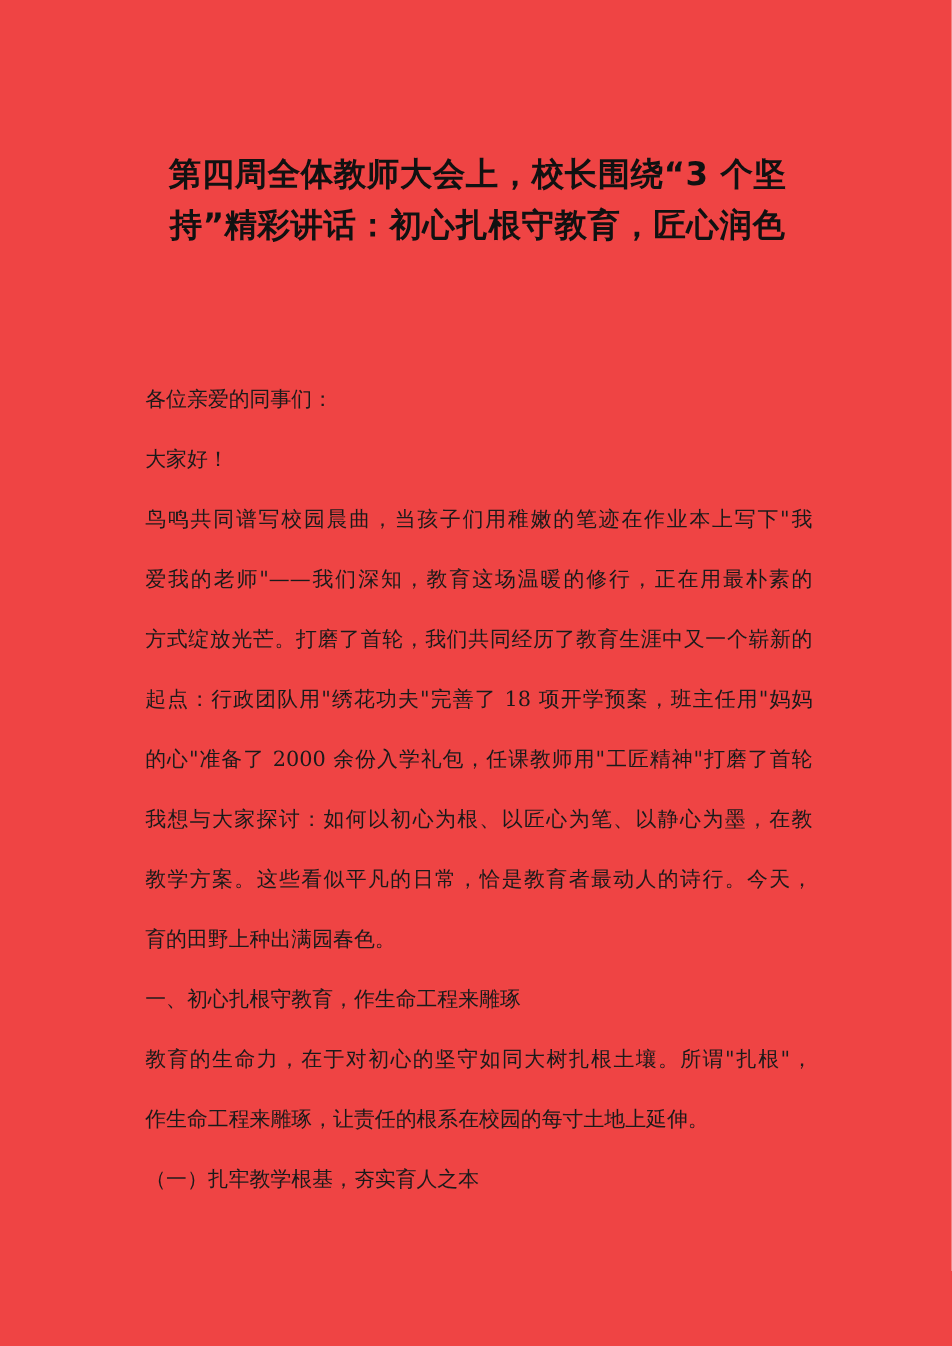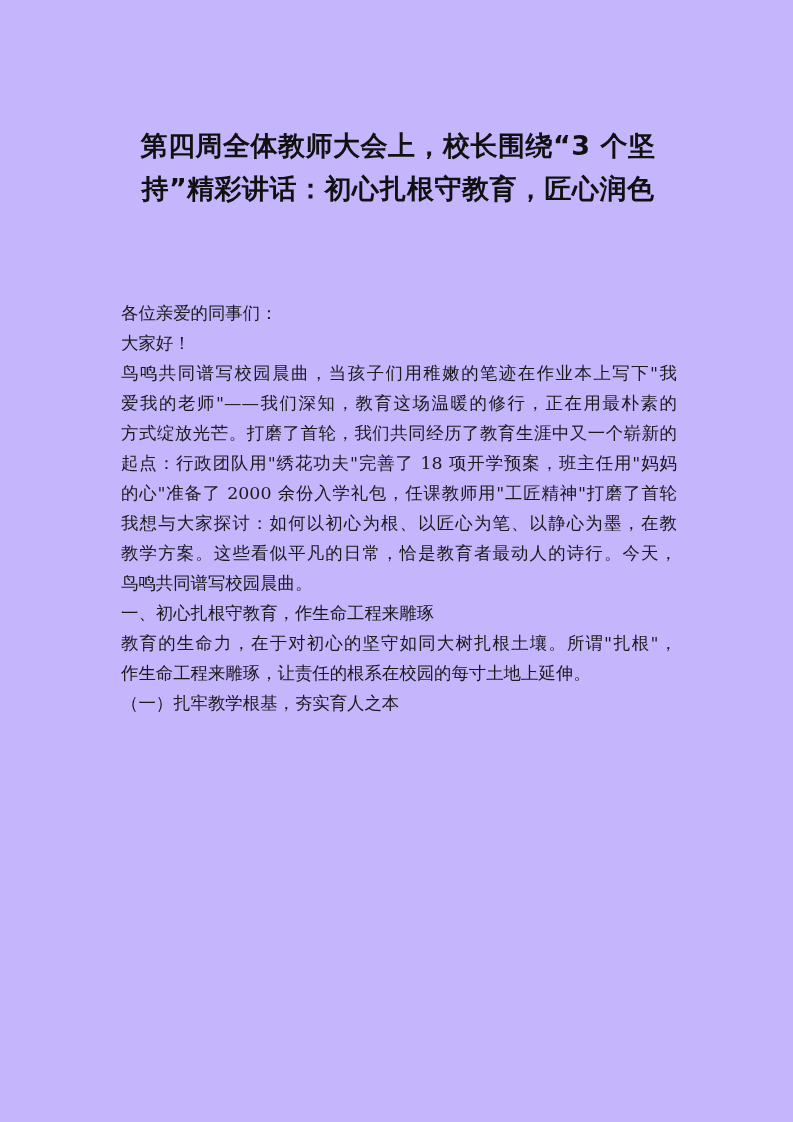--- a/index.html
+++ b/index.html
@@ -12,21 +12,21 @@
       height: 1122px;
       position: relative;
       overflow: hidden;
       font-family: "DejaVu Serif", "Liberation Serif", serif;
       color: #111111;
     }
     .page {
       position: absolute;
       left: 0; top: 0;
       width: 793px; height: 1122px;
-      background: #c4b5fd;
+      background: #ef4444;
     }
     .title {
       position: absolute;
       left: 118px;
       top: 124px;
       width: 560px;
       text-align: center;
       font-family: "DejaVu Sans", "Liberation Sans", sans-serif;
       font-weight: bold;
       font-size: 27px;
@@ -42,20 +42,21 @@
       font-size: 17.4px;
       line-height: 30px;
       color: #1a1a1a;
     }
     .line {
       display: block;
       height: 30px;
       white-space: nowrap;
       text-align-last: justify;
       text-align: justify;
+      margin-top: 20px;
     }
     .line.last {
       text-align-last: left;
     }
   </style>
 </head>
 <body>
 
 <div class="page">
 
@@ -69,21 +70,21 @@
     <span class="line last">大家好！</span>
 
     <div>
       <span class="line">鸟鸣共同谱写校园晨曲，当孩子们用稚嫩的笔迹在作业本上写下"我</span>
       <span class="line">爱我的老师"——我们深知，教育这场温暖的修行，正在用最朴素的</span>
       <span class="line">方式绽放光芒。打磨了首轮，我们共同经历了教育生涯中又一个崭新的</span>
       <span class="line">起点：行政团队用"绣花功夫"完善了 18 项开学预案，班主任用"妈妈</span>
       <span class="line">的心"准备了 2000 余份入学礼包，任课教师用"工匠精神"打磨了首轮</span>
       <span class="line">我想与大家探讨：如何以初心为根、以匠心为笔、以静心为墨，在教</span>
       <span class="line">教学方案。这些看似平凡的日常，恰是教育者最动人的诗行。今天，</span>
-      <span class="line last">鸟鸣共同谱写校园晨曲。</span>
+      <span class="line last">育的田野上种出满园春色。</span>
     </div>
 
     <span class="line last">一、初心扎根守教育，作生命工程来雕琢</span>
 
     <div>
       <span class="line">教育的生命力，在于对初心的坚守如同大树扎根土壤。所谓"扎根"，</span>
       <span class="line last">作生命工程来雕琢，让责任的根系在校园的每寸土地上延伸。</span>
     </div>
 
     <span class="line last">（一）扎牢教学根基，夯实育人之本</span>

